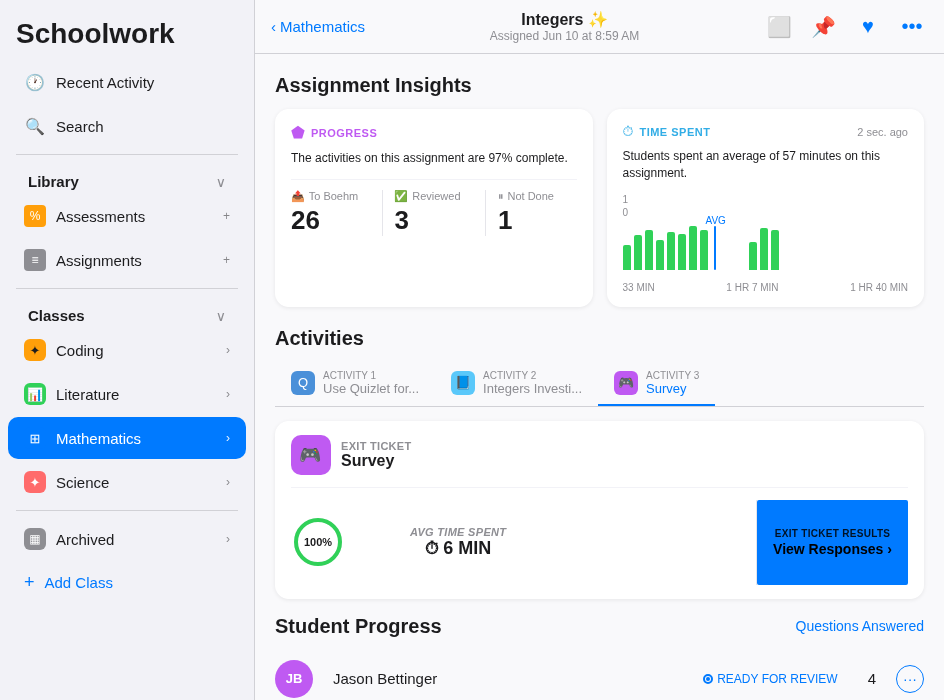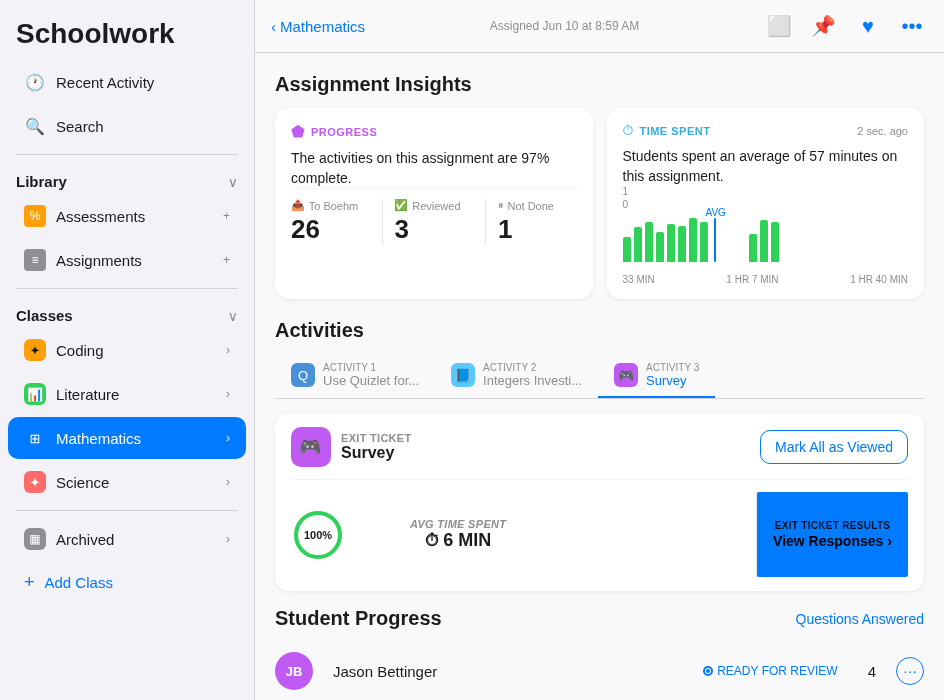--- a/index.html
+++ b/index.html
@@ -35,21 +35,21 @@
     }
     .sidebar-item.active { background: #007aff; color: #fff; }
     .sidebar-item .icon { width: 22px; height: 22px; display: flex; align-items: center; justify-content: center; font-size: 16px; }
     .sidebar-item .label { flex: 1; font-size: 15px; }
     .sidebar-item .chevron { font-size: 12px; opacity: 0.5; }
     .sidebar-item.active .chevron { opacity: 0.9; }
 
     .section-header {
       display: flex;
       justify-content: space-between;
-      padding: 12px 16px 4px;
+      padding: 12px 28px 4px;
       font-size: 15px;
       font-weight: 600;
       color: #1c1c1e;
     }
     .section-header .chevron-btn { background: none; border: none; cursor: pointer; font-size: 14px; color: #8e8e93; }
     .section-divider { height: 1px; background: #d1d1d6; margin: 6px 16px; }
 
     
     .main {
       flex: 1;
@@ -145,22 +145,23 @@
     .insight-label {
       font-size: 11px;
       font-weight: 700;
       letter-spacing: 0.5px;
       text-transform: uppercase;
     }
     .insight-label.progress { color: #bf5af2; }
     .insight-label.time { color: #32ade6; }
     .insight-timestamp { font-size: 11px; color: #8e8e93; margin-left: auto; }
     .insight-description {
-      font-size: 14px;
+      font-size: 12px;
       color: #1c1c1e;
+      margin-bottom: 12px;
       line-height: 1.4;
     }
     .insight-stats {
       display: flex;
       gap: 0;
       border-top: 1px solid #f2f2f7;
       padding-top: 10px;
     }
     .stat-item {
       flex: 1;
@@ -503,20 +504,23 @@
 </div>
 
 <div class="main">
 
   <div class="topbar">
     <button class="back-btn">
       <span>‹</span>
       <span>Mathematics</span>
     </button>
     <div class="topbar-center">
+      <div class="topbar-title">
+        <span>Integers ✨</span>
+      </div>
       <div class="topbar-subtitle">Assigned Jun 10 at 8:59 AM</div>
     </div>
     <div class="topbar-actions">
       <button class="action-btn">
         <span>⬜</span>
       </button>
       <button class="action-btn">
         <span>📌</span>
       </button>
       <button class="action-btn">
@@ -629,21 +633,20 @@
 
       <div class="activity-card">
         <div class="exit-ticket-header">
           <div class="exit-ticket-info">
             <div class="exit-ticket-icon">🎮</div>
             <div>
               <div class="exit-ticket-label">EXIT TICKET</div>
               <div class="exit-ticket-name">Survey</div>
             </div>
           </div>
-          <button class="mark-viewed-btn">Mark All as Viewed</button>
         </div>
 
         <div class="activity-stats-row">
           <div class="activity-stat-left">
 
             <div class="circle-progress">
               <svg width="54" height="54" viewBox="0 0 54 54">
                 <circle cx="27" cy="27" r="22" fill="none" stroke="#e5e5ea" stroke-width="4"></circle>
                 <circle cx="27" cy="27" r="22" fill="none" stroke="#30d158" stroke-width="4" stroke-dasharray="138.2" stroke-dashoffset="0" stroke-linecap="round"></circle>
               </svg>

